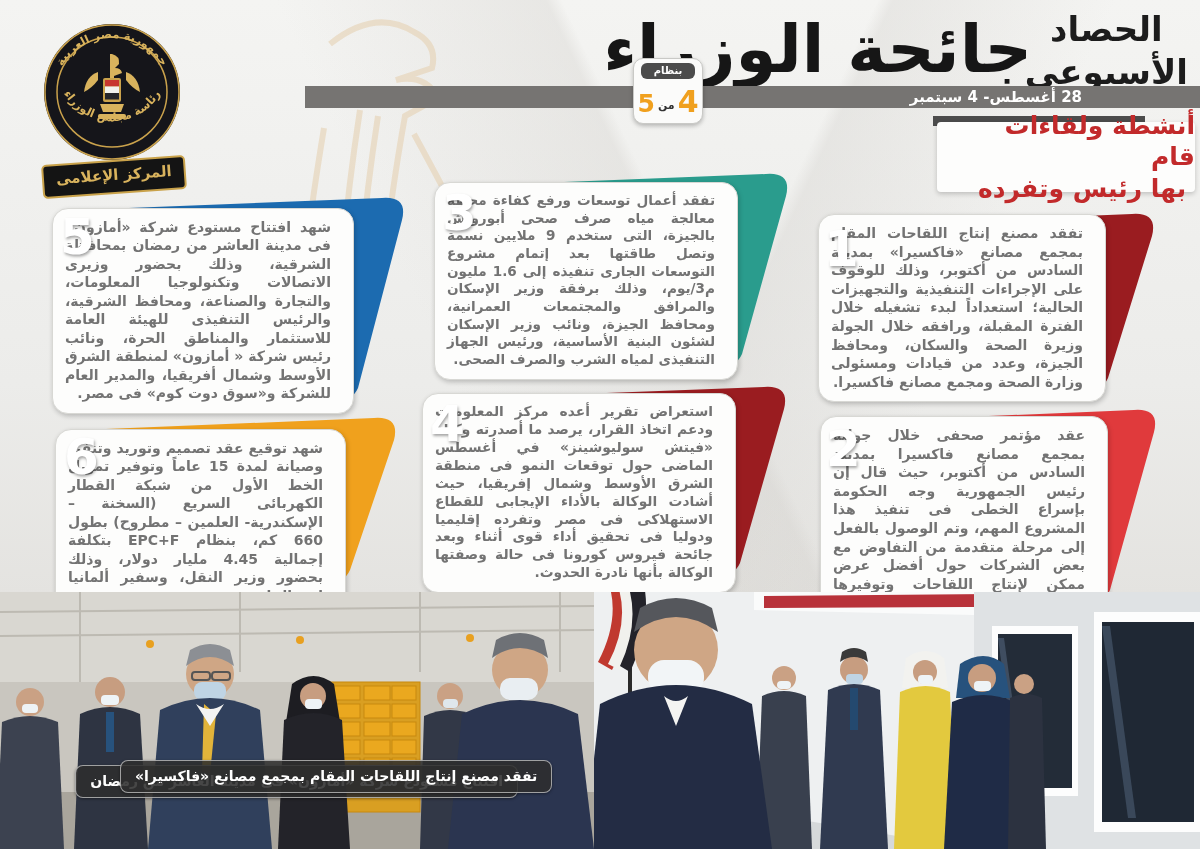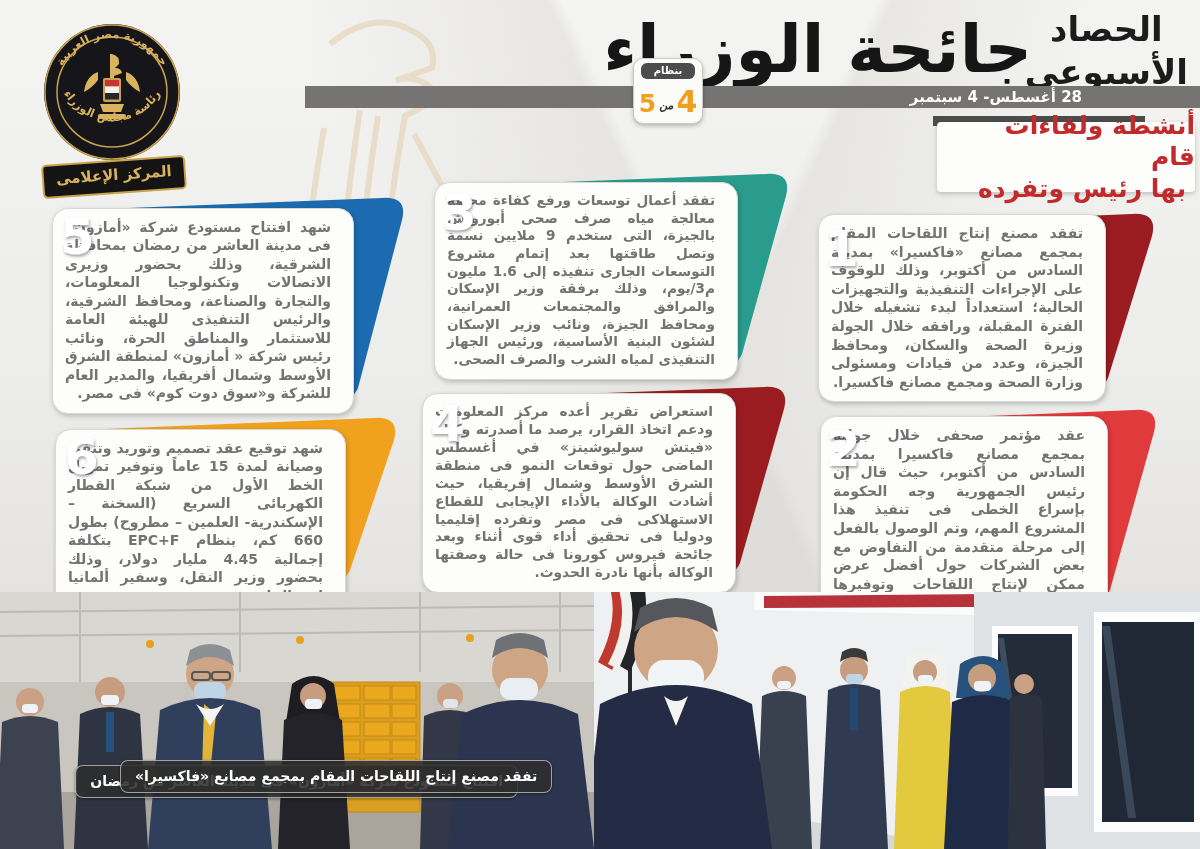--- a/index.html
+++ b/index.html
@@ -19,21 +19,21 @@
   #date-text{top:86px;right:118px;color:#fff;font-weight:bold;font-size:15px;line-height:22px;}
 
   
   #page-badge{top:58px;left:633px;width:68px;height:64px;background:#fbfbfa;border:1px solid #c9c9c6;
     border-radius:10px;box-shadow:0 2px 4px rgba(0,0,0,.25);}
   #page-badge .pill{position:absolute;top:4px;left:7px;right:7px;height:16px;background:#4c4c4c;
     border-radius:6px;color:#fff;font-size:10px;font-weight:bold;text-align:center;line-height:16px;}
   #page-badge .nums{position:absolute;top:20px;left:0;right:0;bottom:0;display:flex;align-items:center;
     justify-content:center;gap:3px;direction:rtl;}
   #page-badge .big{color:#f0a01e;font-size:30px;font-weight:bold;}
-  #page-badge .of{color:#333;font-size:11px;font-weight:bold;margin-top:8px;font-style:italic;}
+  #page-badge .of{color:#333;font-size:11px;font-weight:bold;margin-top:8px;}
   #page-badge .big2{color:#f0a01e;font-size:25px;font-weight:bold;margin-top:4px;}
 
   
   #banner-topbar{top:116px;right:55px;width:212px;height:10px;background:#4c4c4c;}
   #section-banner{top:122px;right:5px;width:258px;height:70px;background:#fdfdfc;border-radius:4px;
     box-shadow:0 2px 5px rgba(0,0,0,.2);display:flex;flex-direction:column;align-items:center;justify-content:center;}
   #section-banner div{font-size:25px;font-weight:bold;line-height:1.25;margin-left:32px;}
 
   
   .block{position:absolute;}

